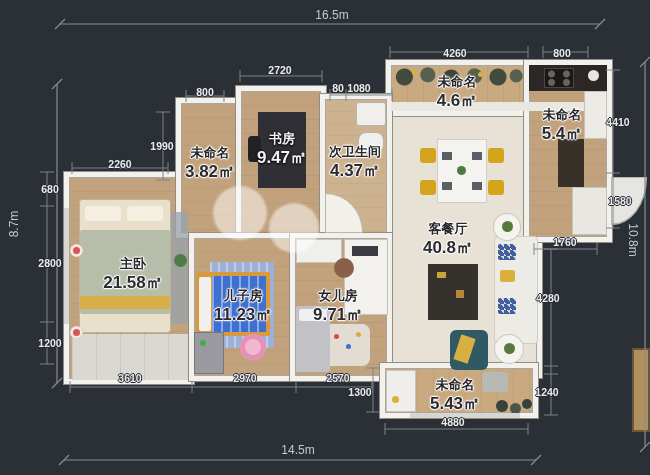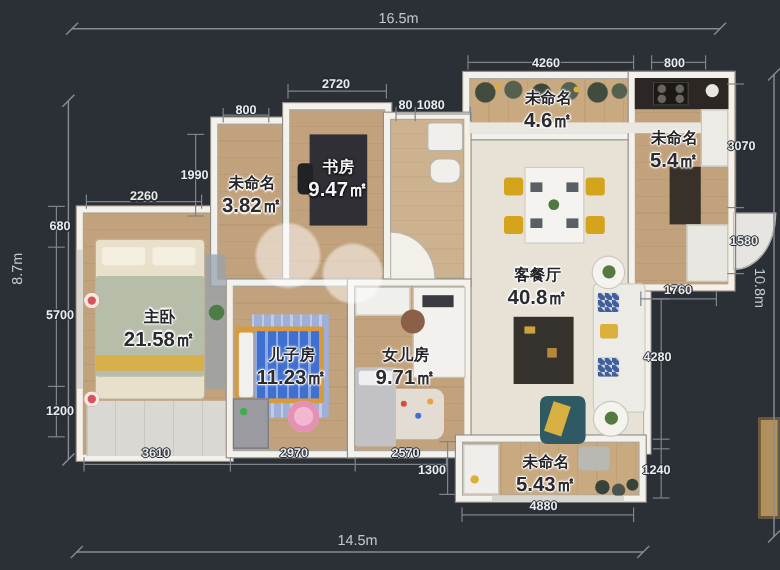--- a/index.html
+++ b/index.html
@@ -214,45 +214,49 @@
   <span class="odim" style="left:332px;top:8px;">16.5m</span>
   <span class="odim vodim" style="left:14px;top:224px;">8.7m</span>
   <span class="odim vodim2" style="left:633px;top:240px;">10.8m</span>
   <span class="odim" style="left:298px;top:443px;">14.5m</span>
 
   <span class="dim" style="left:280px;top:64px;">2720</span>
   <span class="dim" style="left:205px;top:86px;">800</span>
   <span class="dim" style="left:162px;top:140px;">1990</span>
   <span class="dim" style="left:120px;top:158px;">2260</span>
   <span class="dim" style="left:50px;top:183px;">680</span>
-  <span class="dim" style="left:50px;top:257px;">5700</span>
+  <span class="dim" style="left:50px;top:257px;">2800</span>
   <span class="dim" style="left:50px;top:337px;">1200</span>
   <span class="dim" style="left:338px;top:82px;">80</span>
   <span class="dim" style="left:359px;top:82px;">1080</span>
   <span class="dim" style="left:455px;top:47px;">4260</span>
   <span class="dim" style="left:562px;top:47px;">800</span>
-  <span class="dim" style="left:618px;top:116px;">3070</span>
+  <span class="dim" style="left:618px;top:116px;">4410</span>
   <span class="dim" style="left:620px;top:195px;">1580</span>
   <span class="dim" style="left:565px;top:236px;">1760</span>
   <span class="dim" style="left:548px;top:292px;">4280</span>
   <span class="dim" style="left:547px;top:386px;">1240</span>
   <span class="dim" style="left:130px;top:372px;">3610</span>
   <span class="dim" style="left:245px;top:372px;">2970</span>
   <span class="dim" style="left:338px;top:372px;">2570</span>
   <span class="dim" style="left:360px;top:386px;">1300</span>
   <span class="dim" style="left:453px;top:416px;">4880</span>
 
   <div class="tag" style="left:210px;top:145px;">
     <span class="nm">未命名</span>
     <span class="ar">3.82㎡</span>
   </div>
   <div class="tag lt" style="left:282px;top:131px;">
     <span class="nm">书房</span>
     <span class="ar">9.47㎡</span>
   </div>
+  <div class="tag" style="left:355px;top:144px;">
+    <span class="nm">次卫生间</span>
+    <span class="ar">4.37㎡</span>
+  </div>
   <div class="tag" style="left:457px;top:74px;">
     <span class="nm">未命名</span>
     <span class="ar">4.6㎡</span>
   </div>
   <div class="tag" style="left:562px;top:107px;">
     <span class="nm">未命名</span>
     <span class="ar">5.4㎡</span>
   </div>
   <div class="tag" style="left:448px;top:221px;">
     <span class="nm">客餐厅</span>

